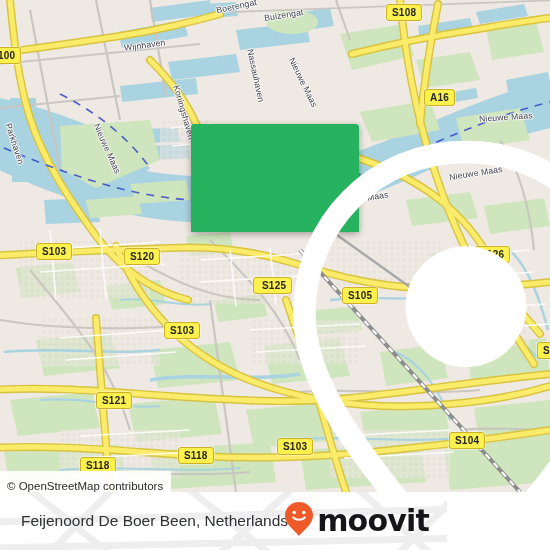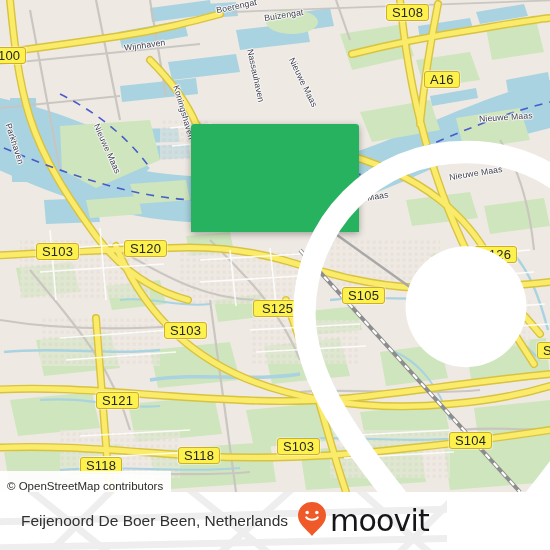--- a/index.html
+++ b/index.html
@@ -18,22 +18,22 @@
   }
   .map svg{position:absolute;left:0;top:0;width:550px;height:492px;display:block;}
 
   
   .shield{
     position:absolute;
     background:#fdf14e;
     border:1.6px solid #cfae2a;
     border-radius:3px;
     color:#262626;
-    font-size:13px;
-    font-weight:normal;
+    font-size:10px;
+    font-weight:bold;
     letter-spacing:.2px;
     padding:1.5px 5px 2px 5px;
     line-height:11px;
     white-space:nowrap;
     font-family:"Liberation Sans","DejaVu Sans",sans-serif;
     box-shadow:0 0 0 1px rgba(255,255,255,.35);
   }
 
   
   .wlabel{
@@ -114,21 +114,21 @@
     z-index:3;
   }
   .brand{
     position:absolute;right:18px;top:0;height:58px;
     display:flex;align-items:center;gap:2px;
     z-index:3;
   }
   .brand-text{
     font-size:30px;color:#15151a;letter-spacing:-0.8px;
     font-family:"DejaVu Sans","Liberation Sans",sans-serif;
-    font-weight:normal;
+    font-weight:bold;
     line-height:30px;
     margin-left:1px;
   }
 </style>
 </head>
 <body>
 
 <div class="screen">
 
   <div class="map">
@@ -340,24 +340,24 @@
       <div class="wlabel" style="left:101px;top:122px;transform:rotate(66deg);transform-origin:left top;">Nieuwe Maas</div>
       <div class="wlabel" style="left:13px;top:122px;transform:rotate(72deg);transform-origin:left top;">Parkhaven</div>
       <div class="wlabel" style="left:479px;top:112px;transform:rotate(-4deg);">Nieuwe Maas</div>
       <div class="wlabel" style="left:449px;top:168px;transform:rotate(-9deg);">Nieuwe Maas</div>
       <div class="wlabel" style="left:355px;top:192px;transform:rotate(-9deg);">ve Maas</div>
     </div>
 
     <div>
       <div class="shield" style="left:-8px;top:47px;">100</div>
       <div class="shield" style="left:386px;top:4px;">S108</div>
-      <div class="shield" style="left:424px;top:71px;">A16</div>
+      <div class="shield" style="left:424px;top:89px;">A16</div>
       <div class="shield" style="left:36px;top:243px;">S103</div>
-      <div class="shield" style="left:124px;top:240px;">S120</div>
-      <div class="shield" style="left:253px;top:300px;padding-left:8px;">S125</div>
+      <div class="shield" style="left:124px;top:248px;">S120</div>
+      <div class="shield" style="left:253px;top:277px;padding-left:8px;">S125</div>
       <div class="shield" style="left:342px;top:287px;text-align:right;">S105</div>
       <div class="shield" style="left:474px;top:246px;">S126</div>
       <div class="shield" style="left:164px;top:322px;">S103</div>
       <div class="shield" style="left:444px;top:342px;">S126</div>
       <div class="shield" style="left:537px;top:342px;">S1</div>
       <div class="shield" style="left:90px;top:392px;margin-left:6px;">S121</div>
       <div class="shield" style="left:449px;top:432px;">S104</div>
       <div class="shield" style="left:80px;top:457px;">S118</div>
       <div class="shield" style="left:178px;top:447px;">S118</div>
       <div class="shield" style="left:277px;top:438px;">S103</div>

